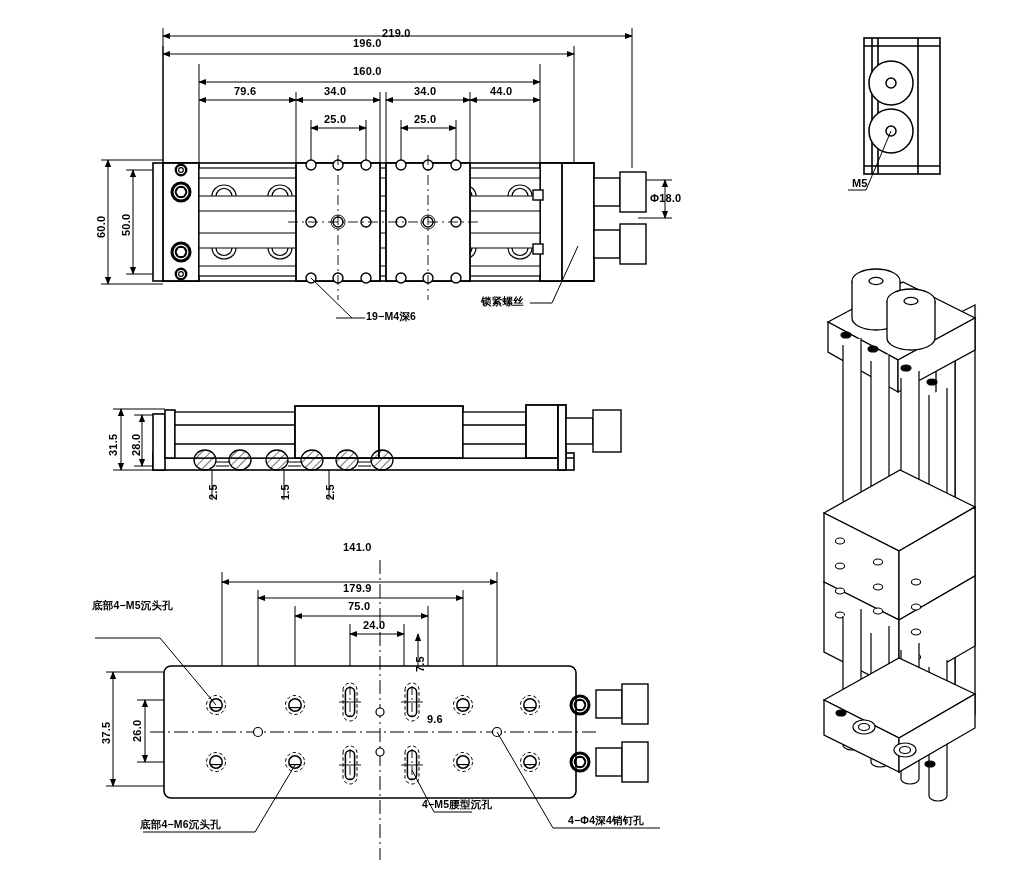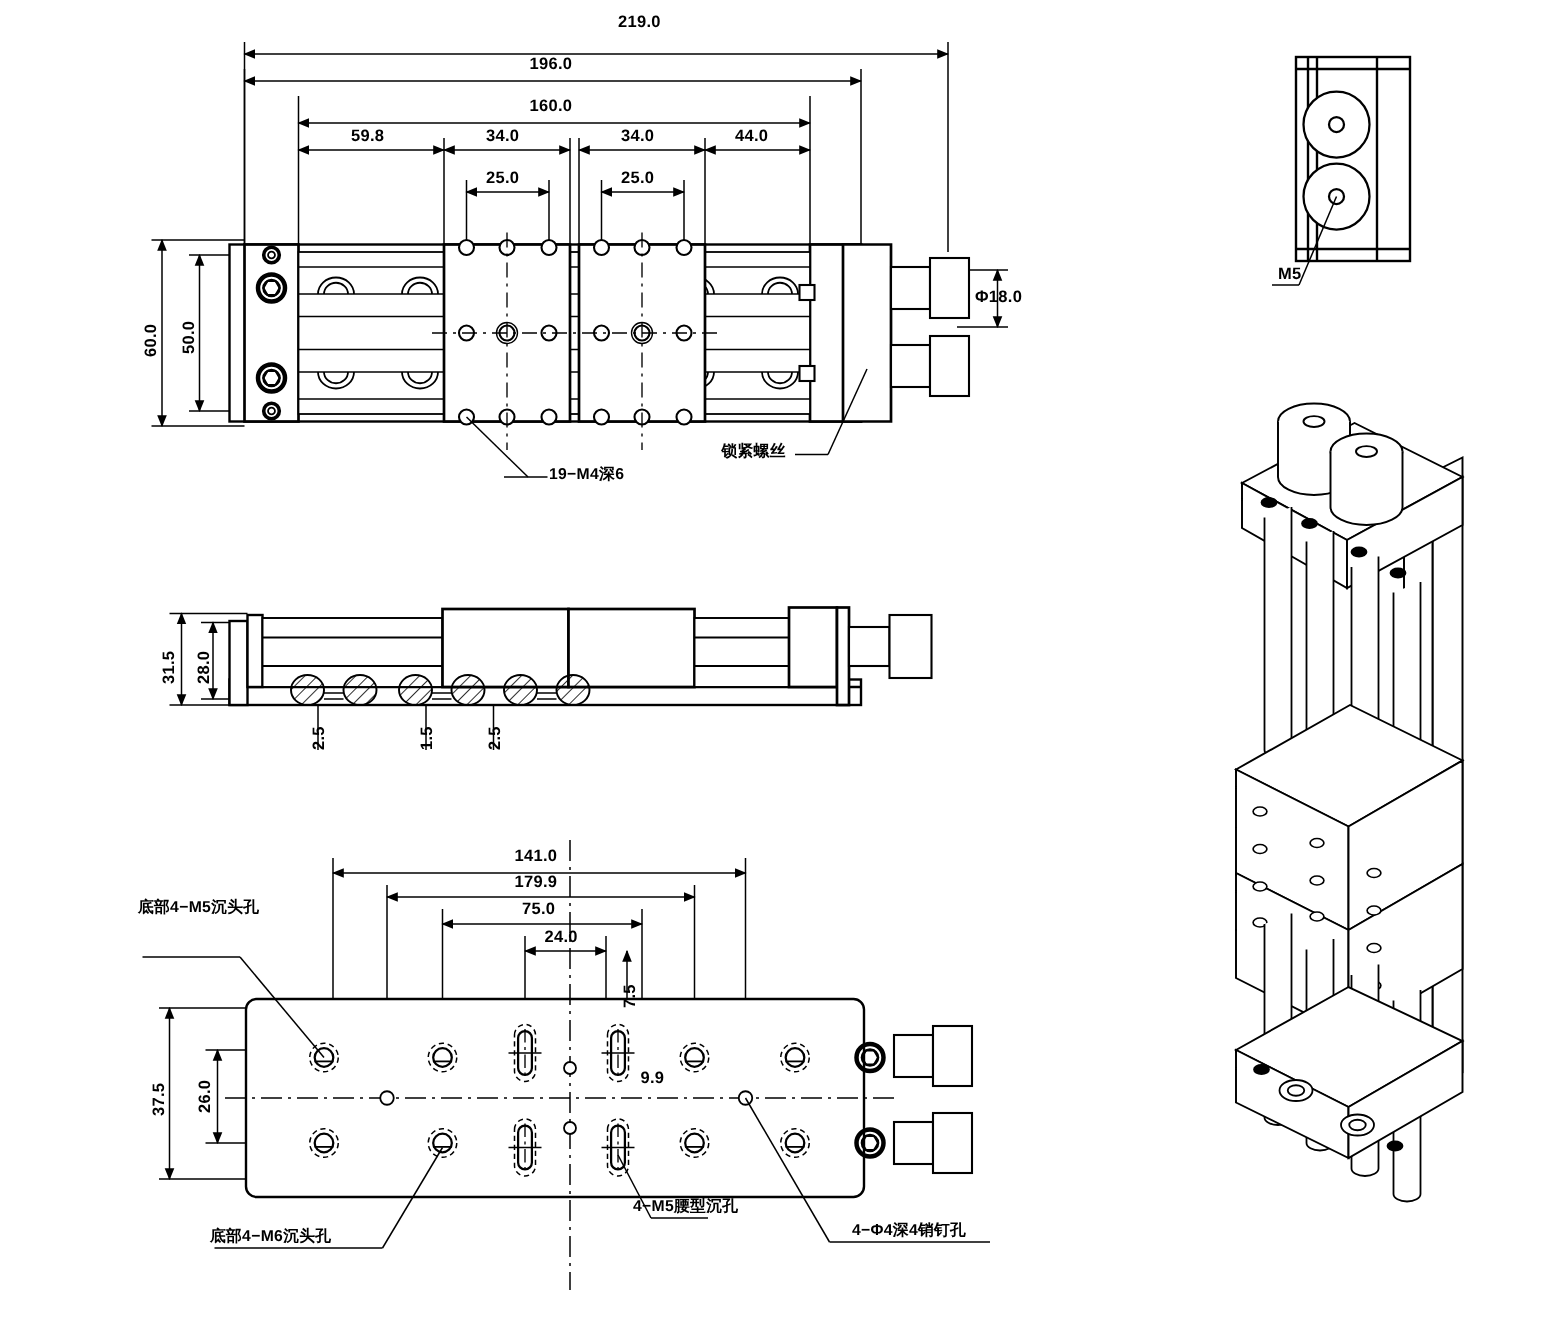--- a/index.html
+++ b/index.html
@@ -499,47 +499,47 @@
       <ellipse cx="841" cy="713" rx="5" ry="3" fill="#000"></ellipse>
       <ellipse cx="930" cy="764" rx="5" ry="3" fill="#000"></ellipse>
       <ellipse cx="864" cy="727" rx="11" ry="7" fill="#fff"></ellipse>
       <ellipse cx="864" cy="727" rx="5.5" ry="3.5" fill="#fff"></ellipse>
       <ellipse cx="905" cy="750" rx="11" ry="7" fill="#fff"></ellipse>
       <ellipse cx="905" cy="750" rx="5.5" ry="3.5" fill="#fff"></ellipse>
     </g>
   </g>
 </svg>
 
-<div class="lbl" style="left:382px;top:10px;margin-left:30px;">219.0</div>
+<div class="lbl" style="left:382px;top:28px;">219.0</div>
 <div class="lbl" style="left:353px;top:38px;">196.0</div>
 <div class="lbl" style="left:353px;top:66px;">160.0</div>
-<div class="lbl" style="left:234px;top:86px;">59.8</div>
+<div class="lbl" style="left:234px;top:86px;">79.6</div>
 <div class="lbl" style="left:324px;top:86px;">34.0</div>
 <div class="lbl" style="left:414px;top:86px;">34.0</div>
 <div class="lbl" style="left:490px;top:86px;">44.0</div>
 <div class="lbl" style="left:324px;top:114px;">25.0</div>
 <div class="lbl" style="left:414px;top:114px;">25.0</div>
 <div class="lbl vert" style="left:96px;top:238px;transform:rotate(-90deg);">60.0</div>
 <div class="lbl vert" style="left:121px;top:236px;transform:rotate(-90deg);">50.0</div>
 <div class="lbl" style="left:650px;top:193px;">Φ18.0</div>
 <div class="lbl cn" style="left:366px;top:311px;">19−M4深6</div>
 <div class="lbl cn" style="left:481px;top:296px;">锁紧螺丝</div>
 
 <div class="lbl vert" style="left:108px;top:456px;transform:rotate(-90deg);">31.5</div>
 <div class="lbl vert" style="left:131px;top:456px;transform:rotate(-90deg);">28.0</div>
 <div class="lbl vert" style="left:208px;top:500px;transform:rotate(-90deg);">2.5</div>
 <div class="lbl vert" style="left:280px;top:500px;transform:rotate(-90deg);">1.5</div>
 <div class="lbl vert" style="left:325px;top:500px;transform:rotate(-90deg);">2.5</div>
 
-<div class="lbl" style="left:343px;top:566px;">141.0</div>
+<div class="lbl" style="left:343px;top:542px;">141.0</div>
 <div class="lbl" style="left:343px;top:583px;">179.9</div>
 <div class="lbl" style="left:348px;top:601px;">75.0</div>
 <div class="lbl" style="left:363px;top:620px;">24.0</div>
 <div class="lbl vert" style="left:415px;top:672px;transform:rotate(-90deg);">7.5</div>
-<div class="lbl" style="left:427px;top:714px;">9.9</div>
+<div class="lbl" style="left:427px;top:714px;">9.6</div>
 <div class="lbl vert" style="left:101px;top:744px;transform:rotate(-90deg);">37.5</div>
 <div class="lbl vert" style="left:132px;top:742px;transform:rotate(-90deg);">26.0</div>
 <div class="lbl cn" style="left:92px;top:600px;">底部4−M5沉头孔</div>
 <div class="lbl cn" style="left:140px;top:819px;">底部4−M6沉头孔</div>
 <div class="lbl cn" style="left:422px;top:799px;">4−M5腰型沉孔</div>
 <div class="lbl cn" style="left:568px;top:815px;">4−Φ4深4销钉孔</div>
 
 <div class="lbl" style="left:852px;top:178px;">M5</div>
 
 

